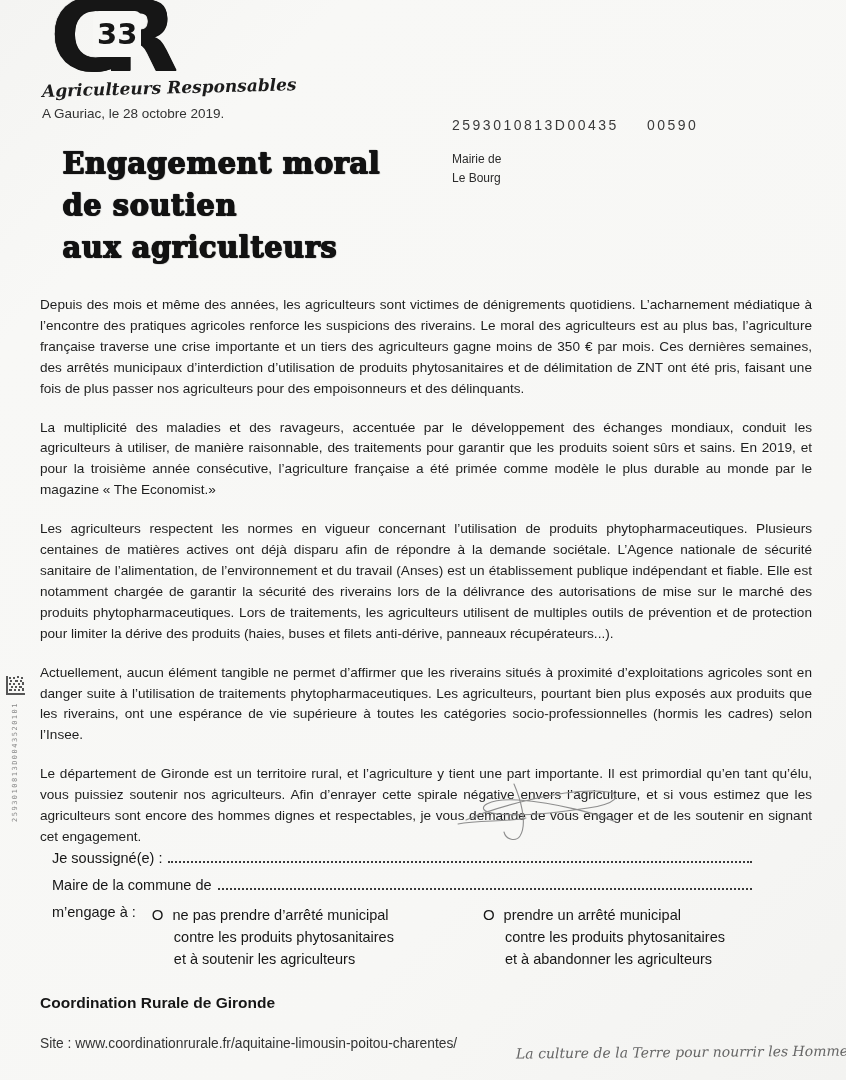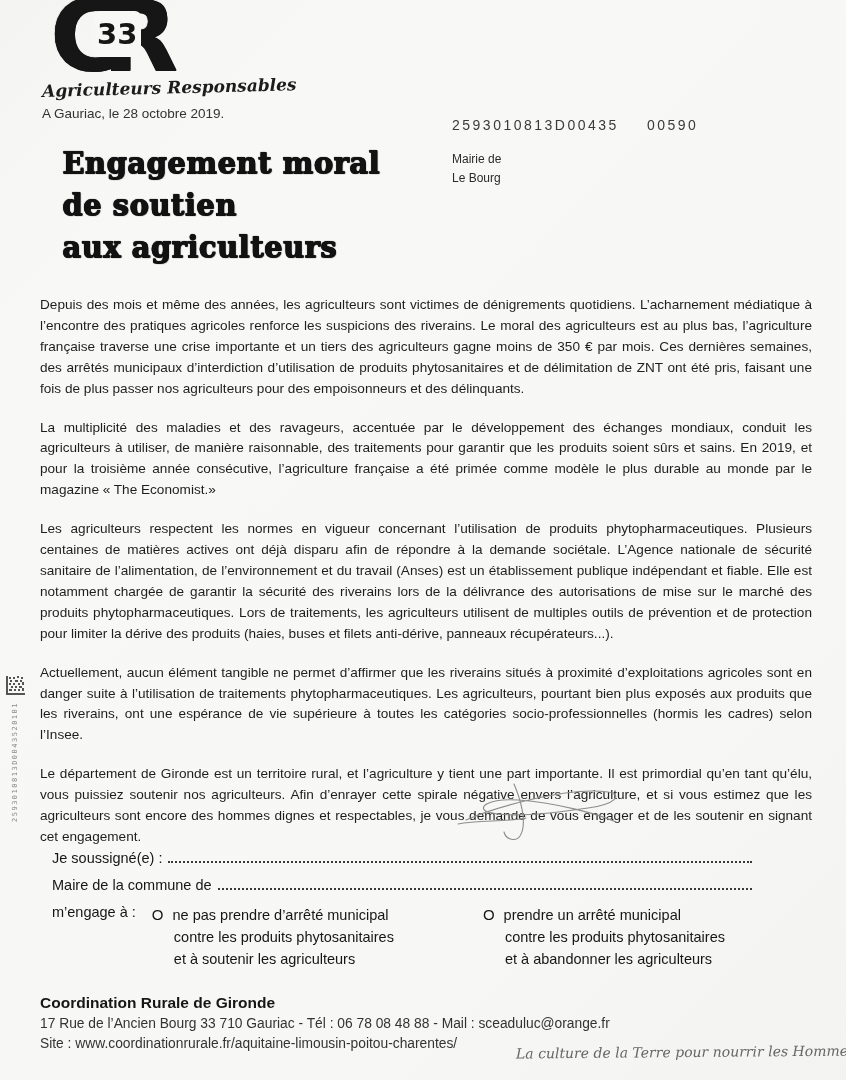--- a/index.html
+++ b/index.html
@@ -195,21 +195,20 @@
           <span class="opt-marker">O</span>
           <span>prendre un arrêté municipal</span>
         </div>
         <div class="opt-indent">contre les produits phytosanitaires</div>
         <div class="opt-indent">et à abandonner les agriculteurs</div>
       </div>
     </div>
   </div>
 
   <div class="footer-org">Coordination Rurale de Gironde</div>
-  <div class="footer-address">17 Rue de l’Ancien Bourg 33 710 Gauriac - Tél : 06 78 08 48 88 - Mail : sceaduluc@orange.fr</div>
   <div class="footer-site">Site : www.coordinationrurale.fr/aquitaine-limousin-poitou-charentes/</div>
   <div class="footer-tagline">La culture de la Terre pour nourrir les Hommes</div>
 
   <svg class="datamatrix" width="19" height="19" viewBox="0 0 19 19">
     <rect x="0" y="0" width="19" height="19" fill="#f7f7f5"></rect>
     <g fill="#555">
       <rect x="0" y="0" width="2" height="19"></rect>
         <rect x="0" y="17" width="19" height="2"></rect>
       <rect x="3" y="1" width="2" height="2"></rect>
         <rect x="7" y="1" width="2" height="2"></rect>

